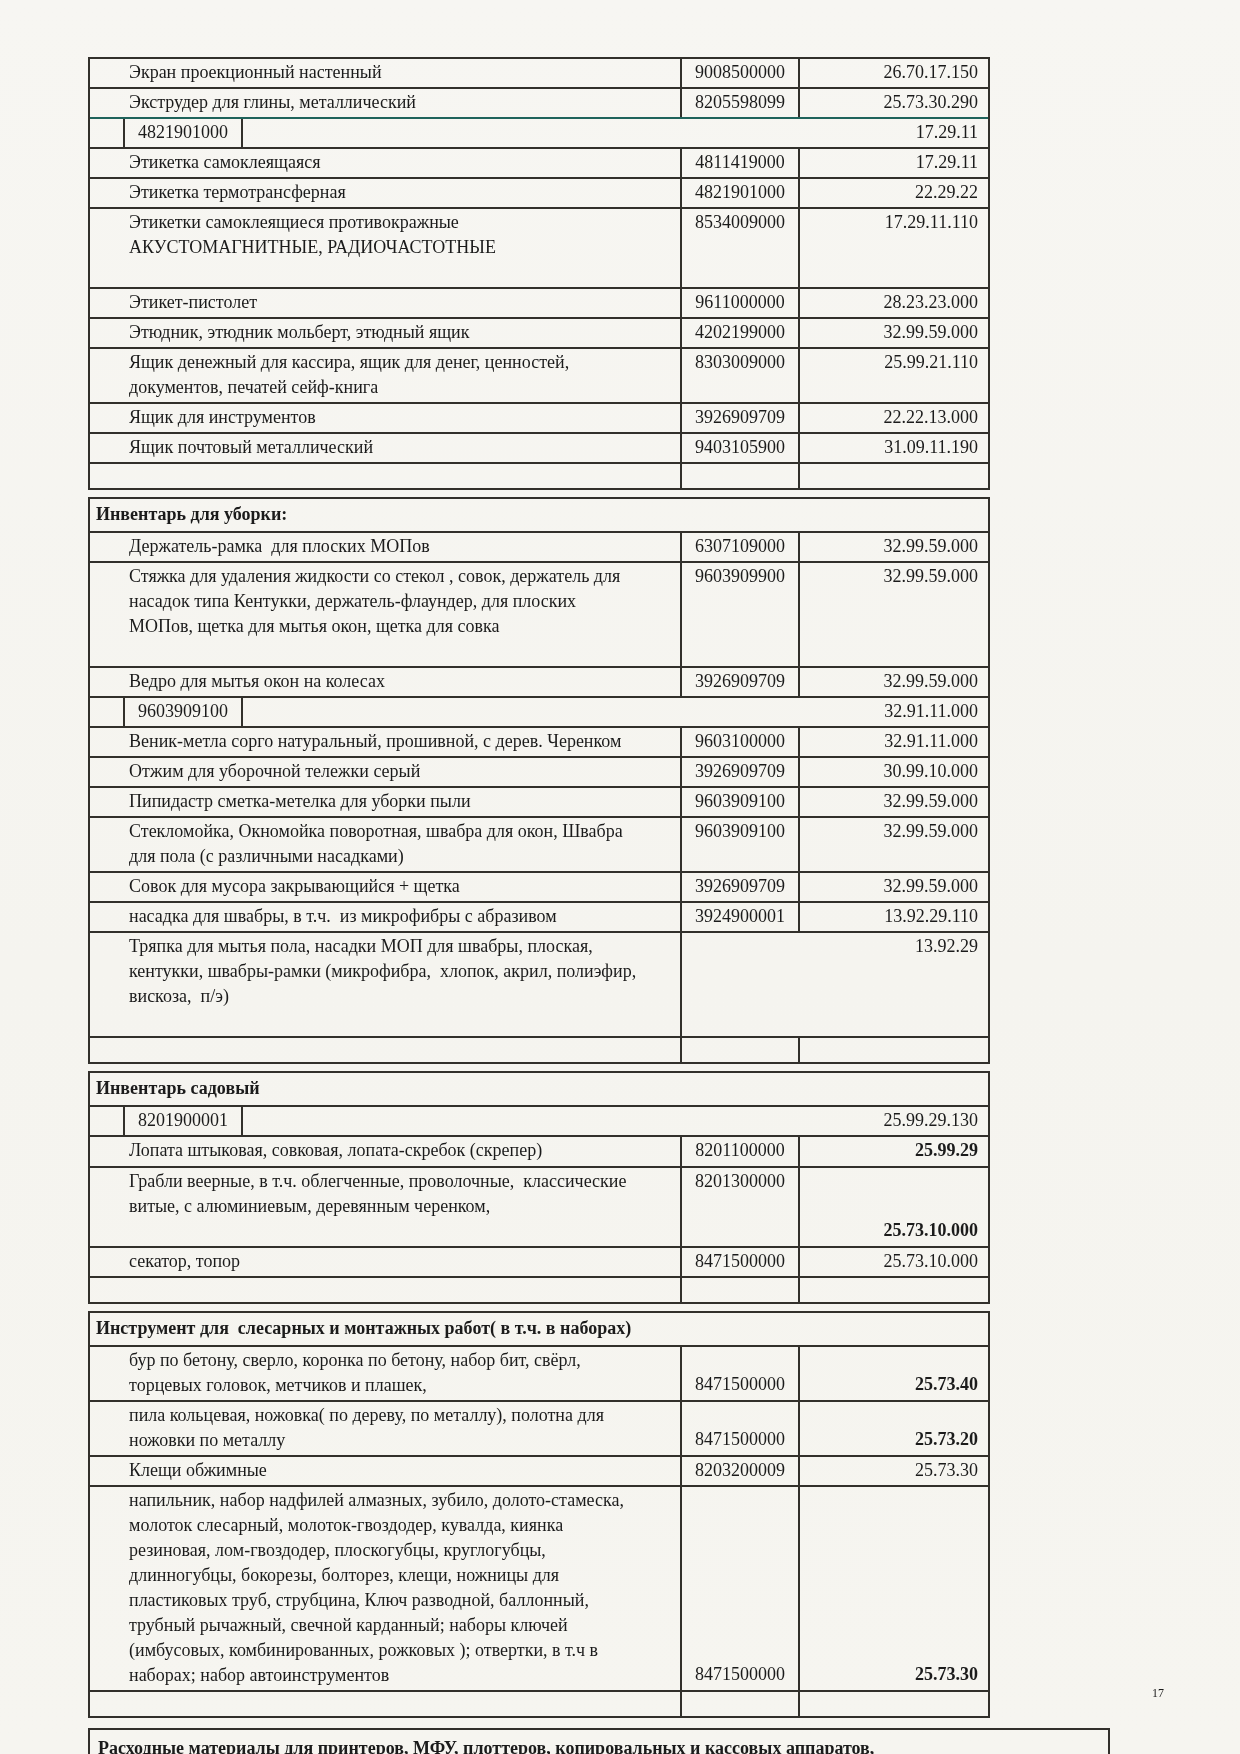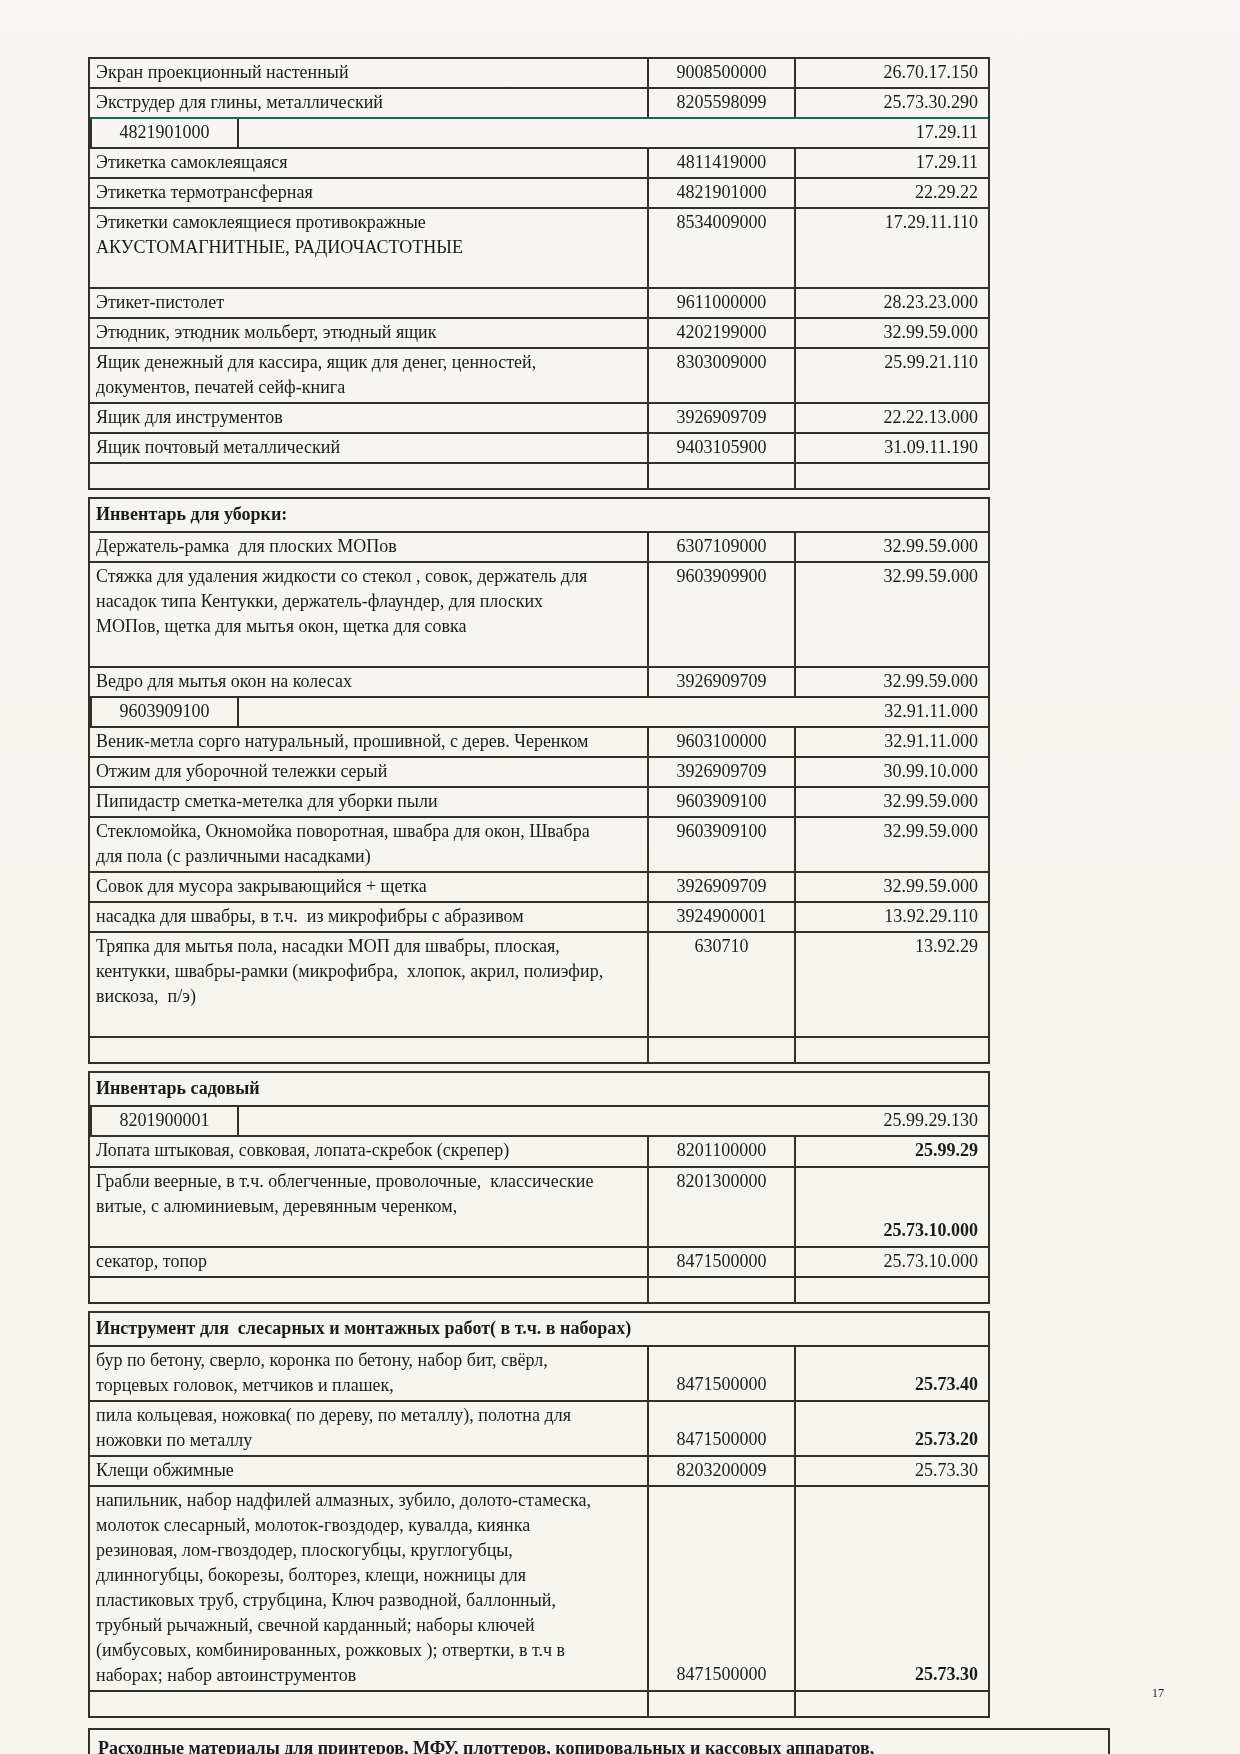--- a/index.html
+++ b/index.html
@@ -25,33 +25,34 @@
     width:902px;
     border:2px solid var(--line);
     margin-bottom:7px;
     box-sizing:border-box;
   }
   .row{
     display:flex;
     border-top:2px solid var(--line);
     min-height:26px;
     box-sizing:border-box;
+    padding-left:33px;
   }
   .section .row:first-child{border-top:none;}
   .row.teal{border-top-color:var(--teal);}
   .cell{
     white-space:pre-wrap;
     overflow-wrap:break-word;
     line-height:25px;
     padding:1px 6px 2px 6px;
     box-sizing:border-box;
   }
   .c-name{width:557px;flex:none;}
   .c-code{
-    width:147px;flex:none;text-align:center;
+    width:118px;flex:none;text-align:center;
     border-left:2px solid var(--line);
   }
   .c-okpd{
     flex:1;text-align:right;padding-right:10px;
     border-left:2px solid var(--line);
   }
   .cell.vb{display:flex;align-items:flex-end;padding-bottom:3px;}
   .c-code.vb{justify-content:center;}
   .c-okpd.vb{justify-content:flex-end;font-weight:bold;}
   .header-row{
@@ -200,21 +201,20 @@
         <div class="row">
           <div class="cell c-name">насадка для швабры, в т.ч.  из микрофибры с абразивом</div>
           <div class="cell c-code">3924900001</div>
           <div class="cell c-okpd">13.92.29.110</div>
         </div>
         <div class="row">
           <div class="cell c-name">Тряпка для мытья пола, насадки МОП для швабры, плоская,
 кентукки, швабры-рамки (микрофибра,  хлопок, акрил, полиэфир,
 вискоза,  п/э)
  </div>
-          <div class="cell c-code">630710</div>
           <div class="cell c-okpd">13.92.29</div>
         </div>
         <div class="row">
           <div class="cell c-name"></div>
           <div class="cell c-code"></div>
           <div class="cell c-okpd"></div>
         </div>
       </div>
       <div class="section">
         <div class="row header-row">Инвентарь садовый</div>

